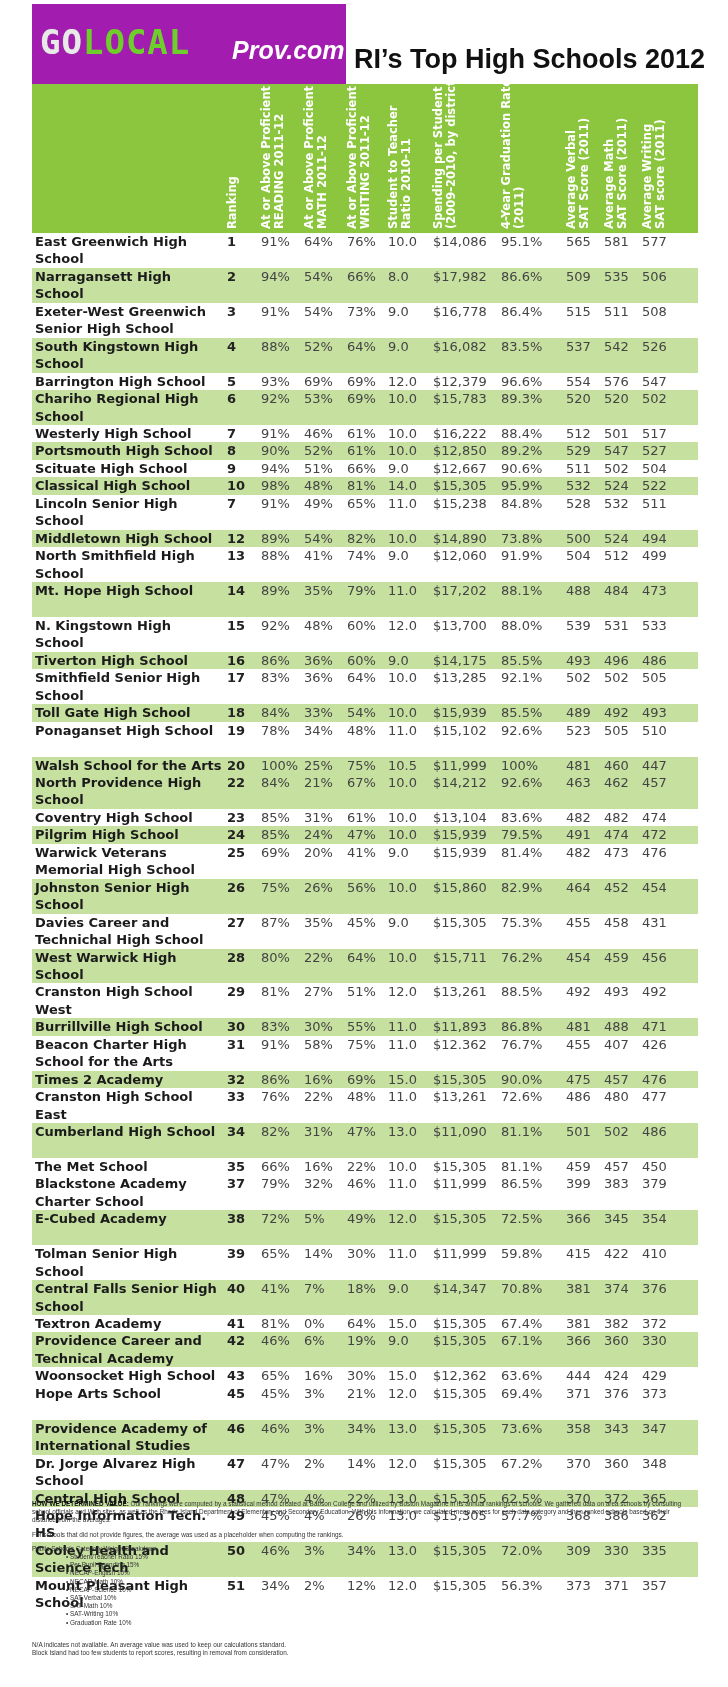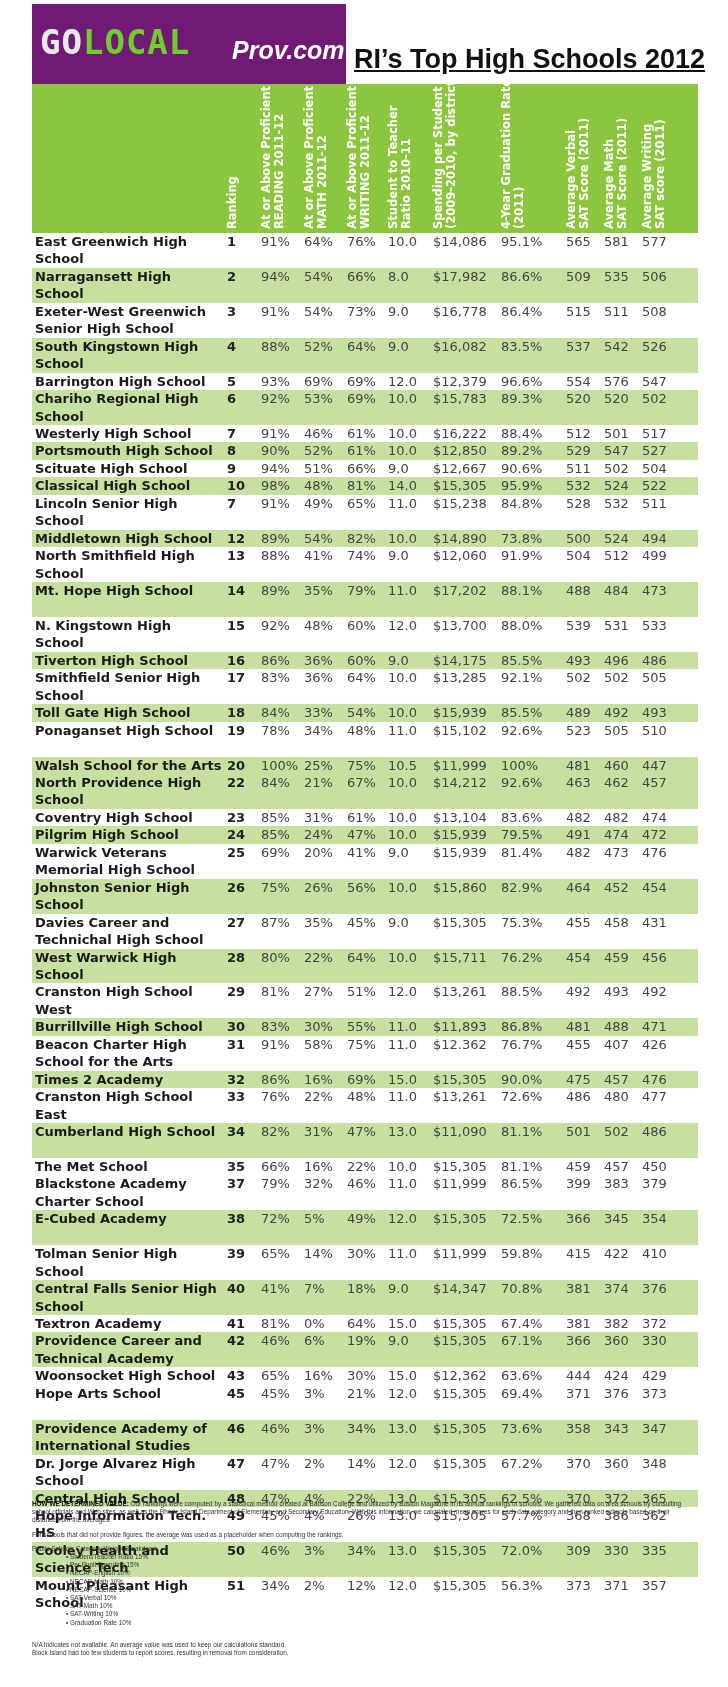--- a/index.html
+++ b/index.html
@@ -1,24 +1,24 @@
 <!DOCTYPE html>
 <html><head>
 <meta charset="utf-8">
 <style>
   html, body { margin: 0; padding: 0; background: #ffffff; }
   body { width: 728px; height: 1687px; position: relative; overflow: hidden; font-family: "DejaVu Sans", sans-serif; }
   .page { position: absolute; left: 32px; top: 4px; width: 666px; }
   .top { position: relative; height: 80px; }
-  .logo { position: absolute; left: 0; top: 0; width: 314px; height: 80px; background: #701a75; }
+  .logo { position: absolute; left: 0; top: 0; width: 314px; height: 80px; background: #a21caf; }
   .logo-text { position: absolute; left: 8px; top: 20px; font-family: "DejaVu Sans Mono", monospace; font-weight: bold; font-size: 34px; letter-spacing: 1px; line-height: 36px; }
   .logo-go { color: #e9e9e9; text-shadow: 0 0 1px #999; }
   .logo-local { color: #6fcf2a; }
   .logo-prov { position: absolute; left: 200px; top: 24px; font-family: "Liberation Sans", sans-serif; font-style: italic; font-weight: bold; font-size: 25px; color: #fff; margin-top: 8px; }
-  .title { position: absolute; left: 322px; top: 40px; font-family: "Liberation Sans", sans-serif; font-weight: bold; font-size: 27px; color: #111; white-space: nowrap; text-decoration: underline; }
+  .title { position: absolute; left: 322px; top: 40px; font-family: "Liberation Sans", sans-serif; font-weight: bold; font-size: 27px; color: #111; white-space: nowrap; }
   .header { height: 149px; background: #8cc63f; position: relative; }
   .hcell { position: absolute; bottom: 4px; width: 36px; height: 146px; }
   .hcell span { position: absolute; left: 0; bottom: 0; transform-origin: left bottom; transform: rotate(-90deg) translate(0, 100%); white-space: pre; color: #fff; font-weight: bold; font-size: 11.5px; line-height: 13px; }
   table { border-collapse: collapse; width: 666px; table-layout: fixed; font-size: 13px; color: #222; }
   td { padding: 0 0 0 3px; vertical-align: top; height: 17.45px; line-height: 17.45px; white-space: nowrap; overflow: hidden; }
   td.name { font-weight: bold; color: #1b1b1b; padding-left: 3px; white-space: normal; }
   td.rank { font-weight: bold; }
   tr.g td { background: #c6e0a0; }
   tr.d td { height: 34.9px; }
   .num { color: #444; }

